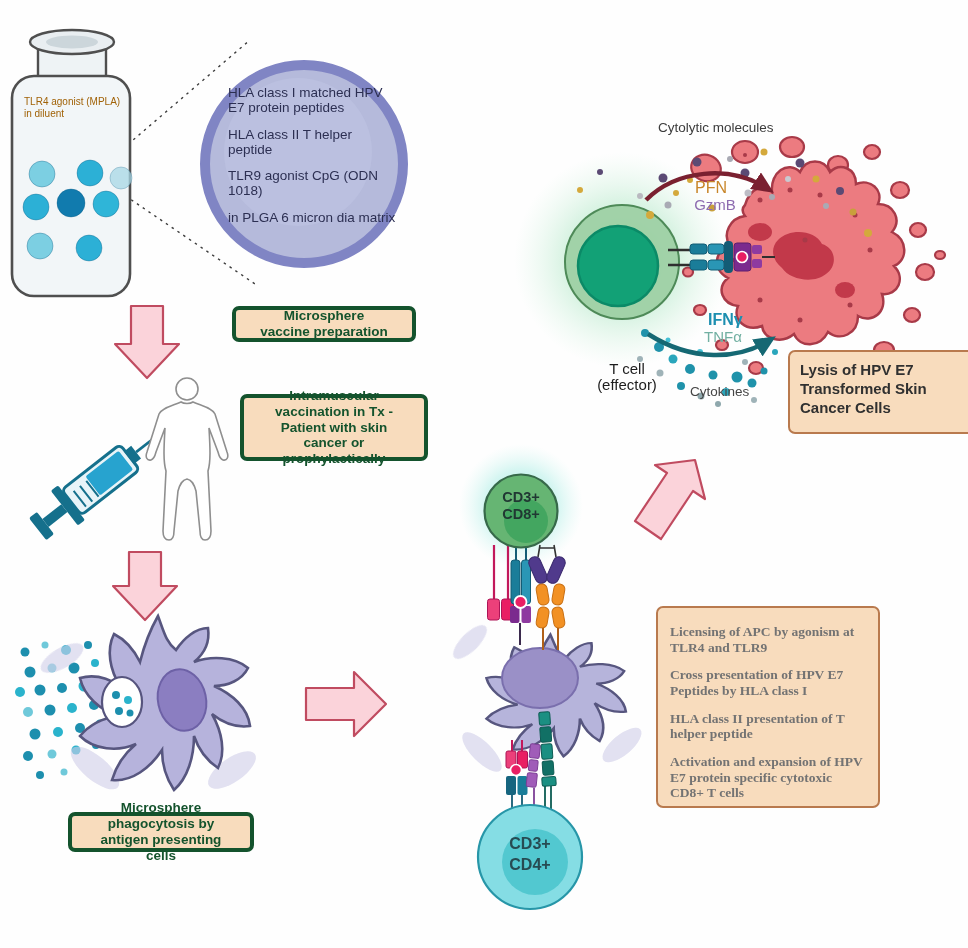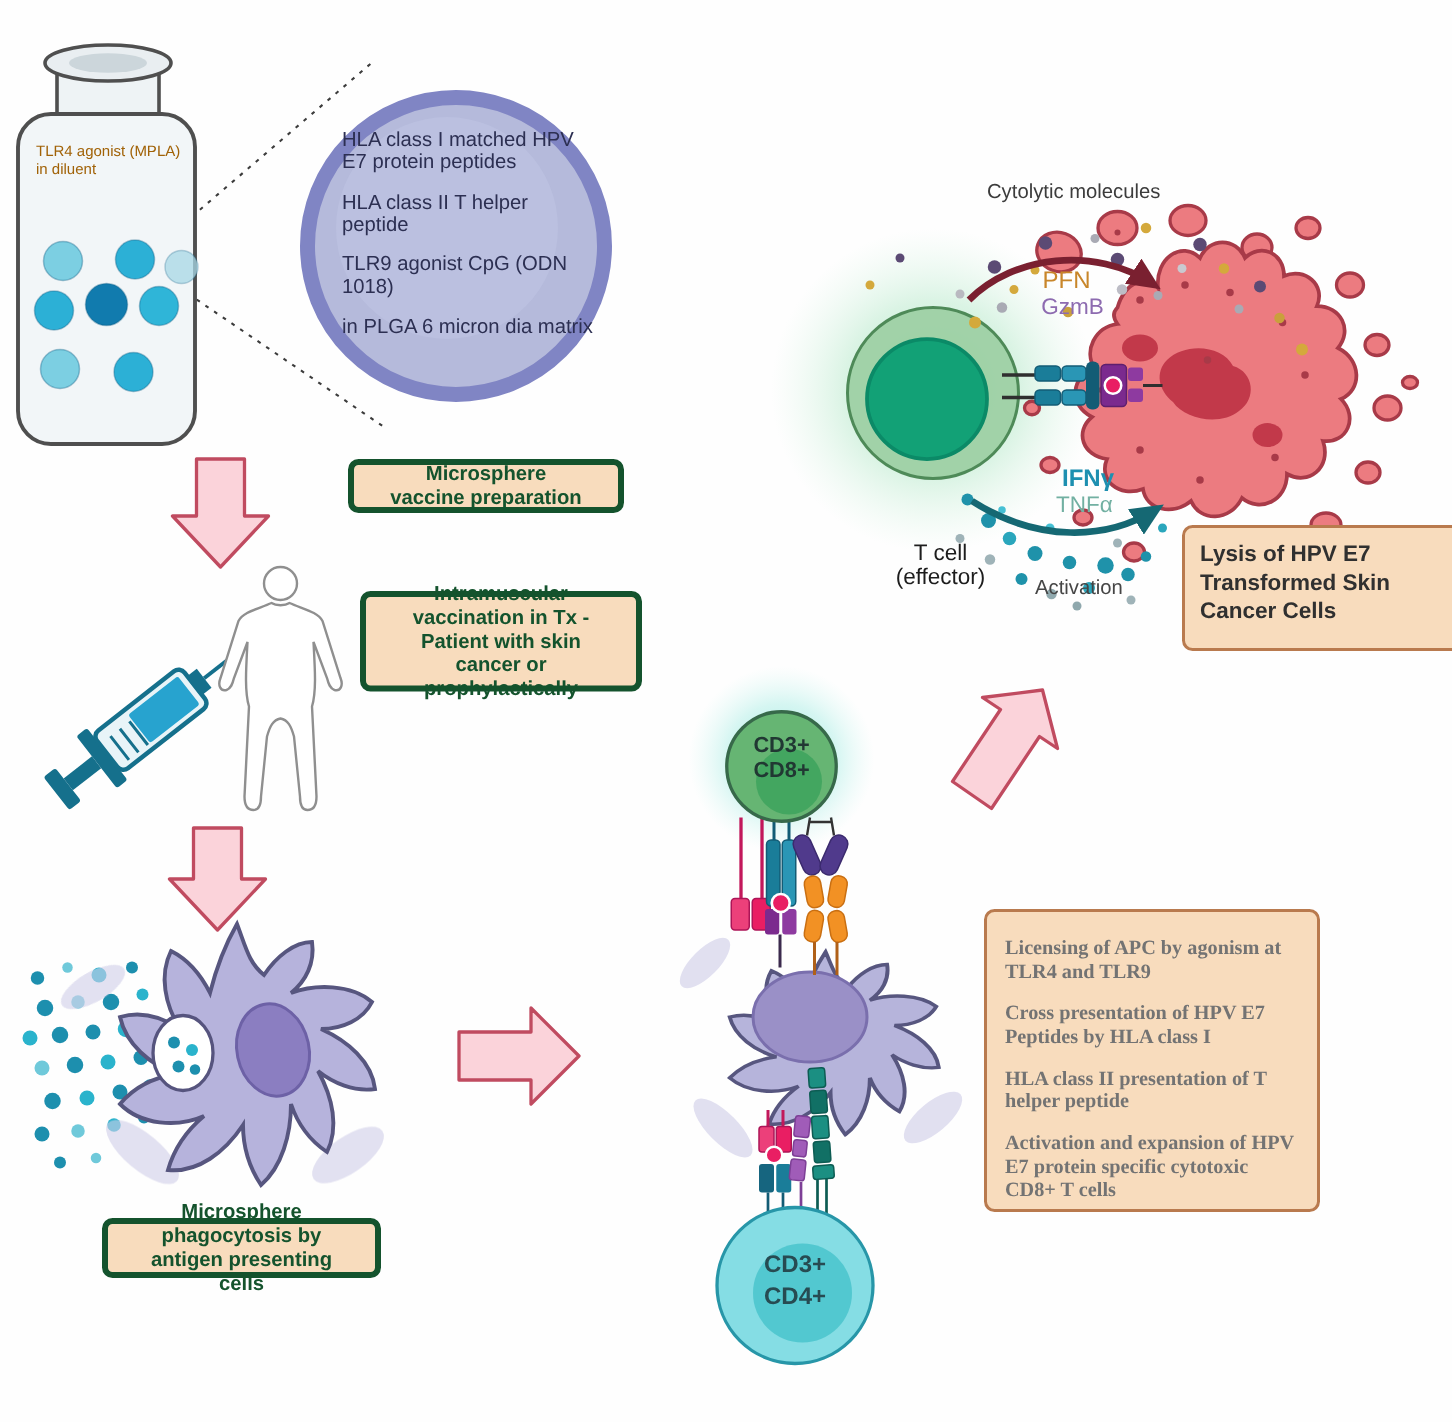--- a/index.html
+++ b/index.html
@@ -351,21 +351,21 @@
 <div class="tanbox-left" style="left:788px;top:350px;width:188px;height:84px;padding:8px 10px;font-size:15px;line-height:1.28;">Lysis of HPV E7 Transformed Skin Cancer Cells</div>
 
 <div class="lbl" style="left:658px;top:120px;font-size:13.5px;color:#3c3c3c;">Cytolytic molecules</div>
 
 <div class="lbl" style="left:695px;top:179px;width:46px;text-align:left;font-size:16px;font-weight:500;color:#c8862a;">PFN</div>
 <div class="lbl" style="left:688px;top:196px;width:54px;text-align:center;font-size:15px;font-weight:500;color:#8d6bb0;">GzmB</div>
 
 <div class="lbl" style="left:696px;top:311px;width:46px;font-size:16px;font-weight:700;color:#1d8fb0;margin-left:12px;">IFNγ</div>
 <div class="lbl" style="left:700px;top:328px;width:46px;text-align:center;font-size:15px;font-weight:500;color:#72b0a2;">TNFα</div>
 
-<div class="lbl" style="left:690px;top:384px;font-size:13.5px;color:#454545;">Activation</div>
+<div class="lbl" style="left:690px;top:384px;font-size:13.5px;color:#454545;">Cytokines</div>
 
 <div class="lbl" style="left:583px;top:361px;width:88px;text-align:center;font-size:15px;font-weight:400;color:#1d1d1d;line-height:1.08;">
   <span>T cell</span><br>
   <span>(effector)</span>
 </div>
 
 <div class="lbl" style="left:487px;top:489px;width:68px;text-align:center;font-size:14.5px;font-weight:700;color:#213833;line-height:1.2;">
   <span>CD3+</span><br>
   <span>CD8+</span>
 </div>

